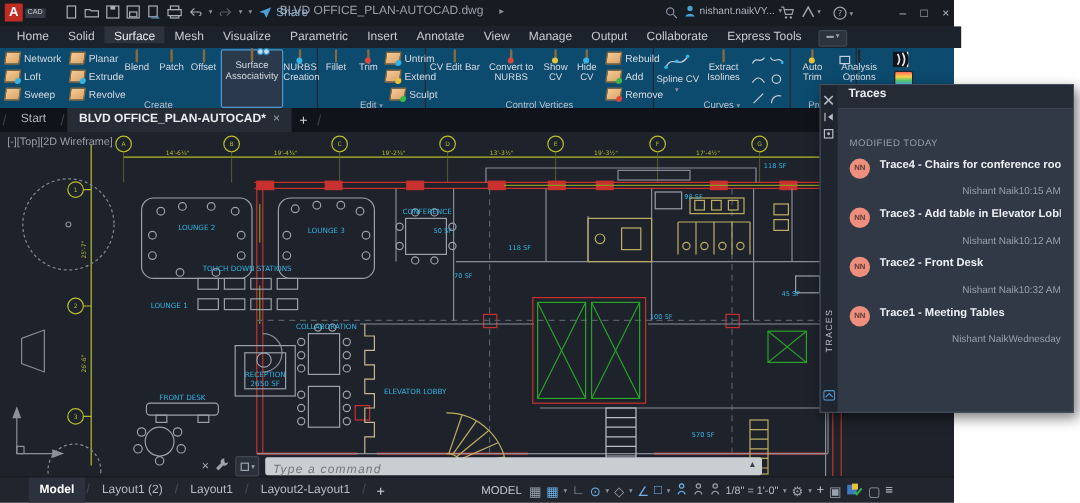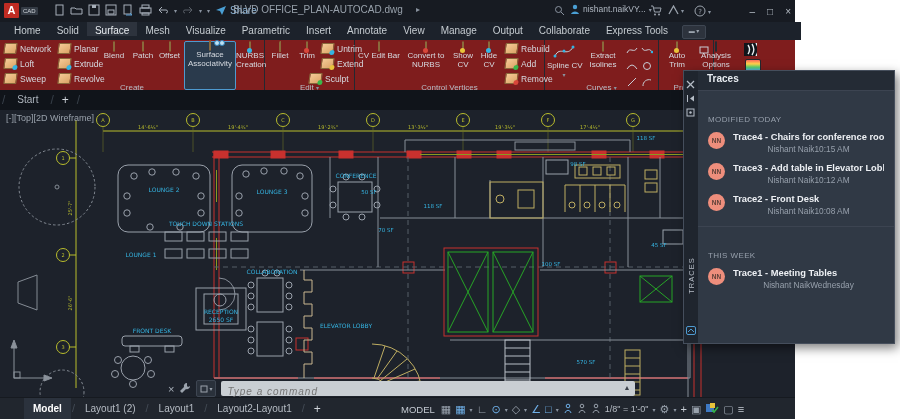--- a/index.html
+++ b/index.html
@@ -26,21 +26,21 @@
   .win-btns{position:absolute;right:4px;top:0;height:22px;display:flex;align-items:center;gap:12px;color:#b6bdc6;font-size:10px;}
   .caret{font-size:6px;color:#8a93a0;}
 
   
   .rtabs{position:absolute;left:0;top:22px;width:795px;height:18px;background:#1c222b;display:flex;align-items:flex-start;padding-left:6px;font-size:10px;color:#c6ccd1;}
   .rtab{padding:3px 8px 0 8px;white-space:nowrap;}
   .rtab.active{background:#2d333d;color:#e8ecf0;}
   .rtab-ctl{margin-left:6px;margin-top:3px;width:22px;height:12px;background:#2d333d;border:1px solid #3e4652;border-radius:2px;color:#9ba3ad;font-size:6px;text-align:center;line-height:11px;}
 
   
-  .ribbon{position:absolute;left:0;top:40px;width:795px;height:52px;background:#7f1d1d;}
+  .ribbon{position:absolute;left:0;top:40px;width:795px;height:52px;background:#0c4a6e;}
   .panel{position:absolute;top:0;height:52px;border-right:1px solid #222831;}
   .plabel{position:absolute;bottom:0;left:0;width:100%;text-align:center;font-size:8px;color:#b9bfc8;white-space:nowrap;}
   .sbtn{position:absolute;display:flex;align-items:center;gap:3px;font-size:8.5px;color:#d6dae0;white-space:nowrap;}
   .bbtn{position:absolute;text-align:center;font-size:8px;color:#d6dae0;line-height:1.12;}
   .bbtn .bl{display:block;white-space:nowrap;}
   .ric{width:19px;height:15px;margin:0 auto 2px auto;background:linear-gradient(145deg,#f5cb97,#dba366);border:1px solid #8a6a3c;border-radius:2px;position:relative;transform:skewX(-8deg);}
   .ricS{width:11px;height:9px;background:linear-gradient(145deg,#f5cb97,#dba366);border:1px solid #8a6a3c;border-radius:1px;position:relative;flex:0 0 auto;transform:skewX(-8deg);}
   .dot::after{content:"";position:absolute;width:5px;height:5px;border-radius:50%;right:-2px;bottom:-2px;background:#35b4e2;}
   .dotY::after{content:"";position:absolute;width:5px;height:5px;border-radius:50%;right:-2px;bottom:-2px;background:#e8c33a;}
   .dotR::after{content:"";position:absolute;width:5px;height:5px;border-radius:50%;right:-2px;bottom:-2px;background:#d8473a;}
@@ -94,21 +94,21 @@
   .pstrip .icn{position:absolute;left:2px;}
   .ptab-label{position:absolute;left:-17px;top:200px;width:48px;text-align:center;transform:rotate(-90deg);font-size:7.5px;color:#b6bdc7;letter-spacing:1px;}
   .pmain{flex:1;display:flex;flex-direction:column;min-width:0;}
   .phead{height:17px;background:#242b35;border-bottom:1px solid #3c4451;color:#e8ecf1;font-size:10px;font-weight:bold;padding:2px 0 0 9px;}
   .psec{font-size:8px;color:#97a0ac;letter-spacing:0.4px;padding:24px 10px 3px 10px;}
   .psec2{border-top:1px solid #3c4451;margin-top:6px;}
   .pitem{display:flex;gap:8px;padding:5px 10px 4px 10px;}
   .avatar{width:17px;height:17px;border-radius:50%;background:#ee8e7c;color:#5d4038;font-size:6.5px;font-weight:bold;display:flex;align-items:center;justify-content:center;flex:0 0 auto;}
   .pbody{flex:1;min-width:0;}
   .pt{font-size:9.3px;font-weight:bold;color:#edf0f4;white-space:nowrap;overflow:hidden;}
-  .parow{display:flex;justify-content:center;font-size:8.3px;color:#97a0ac;margin-top:2px;}
+  .parow{display:flex;justify-content:flex-end;font-size:8.3px;color:#97a0ac;margin-top:12px;}
 </style>
 </head>
 <body>
 
 <div class="stage">
 <div class="app">
 
   <div class="titlebar">
     <div class="logo">
       <div class="logo-a">A</div>
@@ -273,21 +273,21 @@
       <div class="bbtn" style="left:2px;top:3px;width:26px;"><span class="ric" style="border-radius:8px 2px 2px 2px;"></span><span class="bl">Fillet</span></div>
       <div class="bbtn" style="left:30px;top:3px;width:24px;"><span class="ric dotR"></span><span class="bl">Trim</span></div>
       <div class="sbtn" style="left:56px;top:3px;">
             <span class="ricS dot"></span>
             <span>Untrim</span>
           </div>
       <div class="sbtn" style="left:56px;top:18px;">
             <span class="ricS dotY"></span>
             <span>Extend</span>
           </div>
-      <div class="sbtn" style="left:44px;top:33px;">
+      <div class="sbtn" style="left:60px;top:33px;">
             <span class="ricS dotG"></span>
             <span>Sculpt</span>
           </div>
       <div class="plabel"><span>Edit</span> <span class="caret">▾</span></div>
     </div>
 
     <div class="panel" style="left:355px;width:189px;">
       <div class="bbtn" style="left:2px;top:3px;width:44px;"><span class="ric" style="transform:skewX(-20deg);"></span><span class="bl">CV Edit Bar</span></div>
       <div class="bbtn" style="left:48px;top:3px;width:46px;"><span class="ric dotR"></span><span class="bl">Convert to</span><span class="bl">NURBS</span></div>
       <div class="bbtn" style="left:96px;top:3px;width:24px;"><span class="ric dotY"></span><span class="bl">Show</span><span class="bl">CV</span></div>
@@ -383,20 +383,21 @@
           </span>
       <span class="ric rainbow" style="position:absolute;left:55px;top:19px;width:14px;height:11px;transform:none;margin:0;"></span>
       <span class="ric rainbow" style="position:absolute;left:55px;top:34px;width:14px;height:11px;transform:none;margin:0;"></span>
     </div>
   </div>
 
   <div class="dtabs">
     <span class="dsep">/</span>
     <span class="dtab">Start</span>
     <span class="dsep">/</span>
+    <span class="dtab active"><span>BLVD OFFICE_PLAN-AUTOCAD*</span><span class="x">×</span></span>
     <span class="dplus">+</span>
     <span class="dsep">/</span>
   </div>
 
   <div class="canvas">
     <div class="vplabel">[-][Top][2D Wireframe]</div>
     <svg width="795" height="287" viewBox="0 0 795 287">
 
       <g stroke="#b9bd2c" fill="none">
         <line x1="103" y1="21" x2="690" y2="21"></line>
@@ -794,25 +795,24 @@
               <span>10:12 AM</span>
             </div>
       </div>
     </div>
     <div class="pitem">
       <div class="avatar">NN</div>
       <div class="pbody">
         <div class="pt">Trace2 - Front Desk</div>
         <div class="parow">
               <span>Nishant Naik</span>
-              <span>10:08 AM</span>
+              <span>10:32 AM</span>
             </div>
       </div>
     </div>
-    <div class="psec psec2">THIS WEEK</div>
     <div class="pitem">
       <div class="avatar">NN</div>
       <div class="pbody">
         <div class="pt">Trace1 - Meeting Tables</div>
         <div class="parow">
               <span>Nishant Naik</span>
               <span>Wednesday</span>
             </div>
       </div>
     </div>

